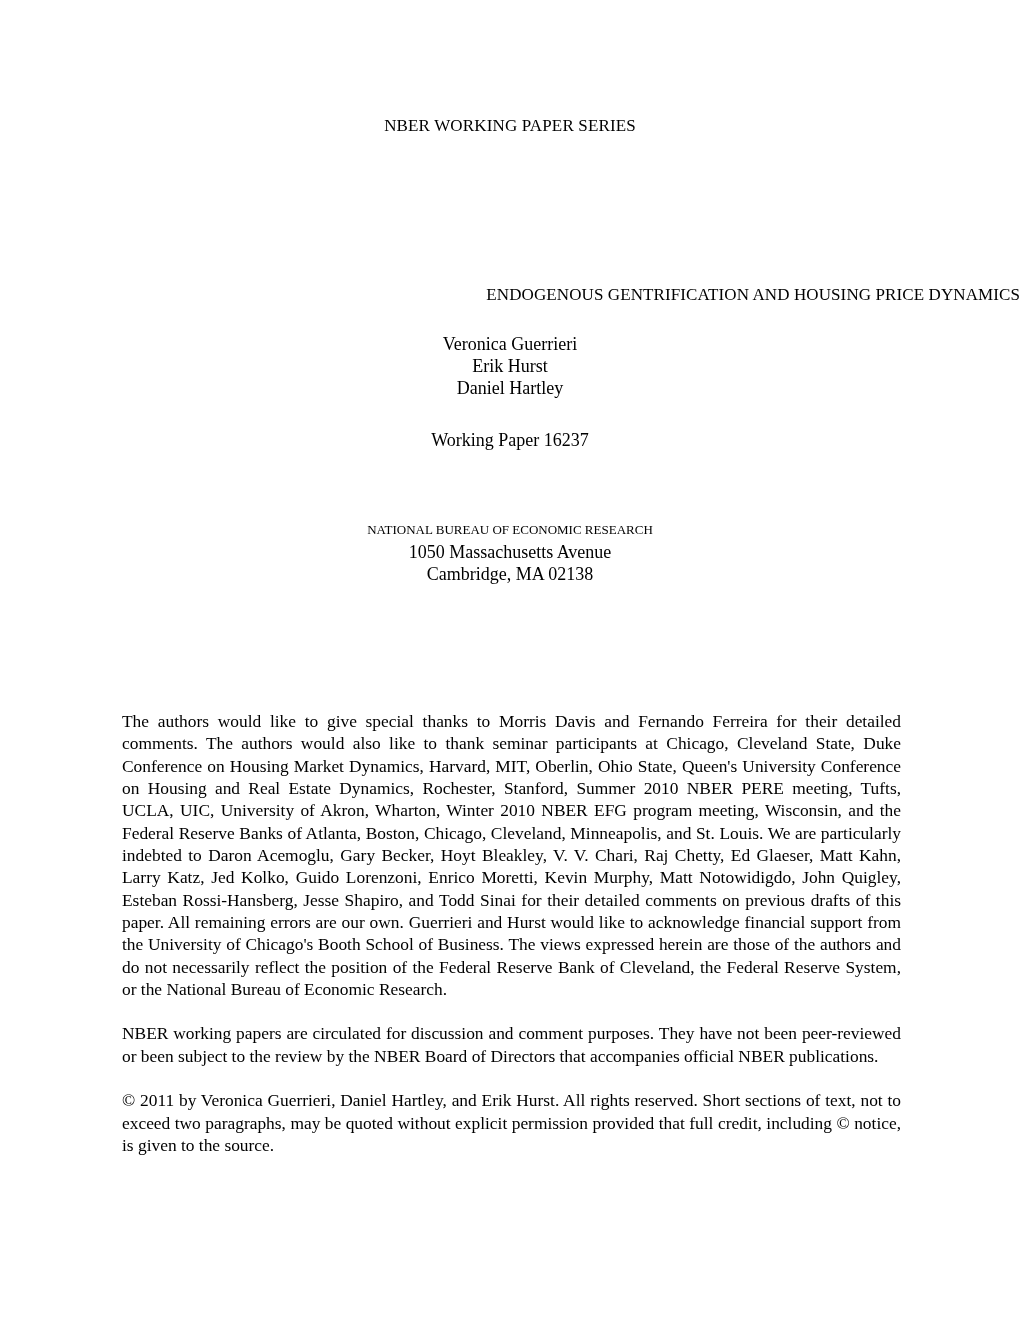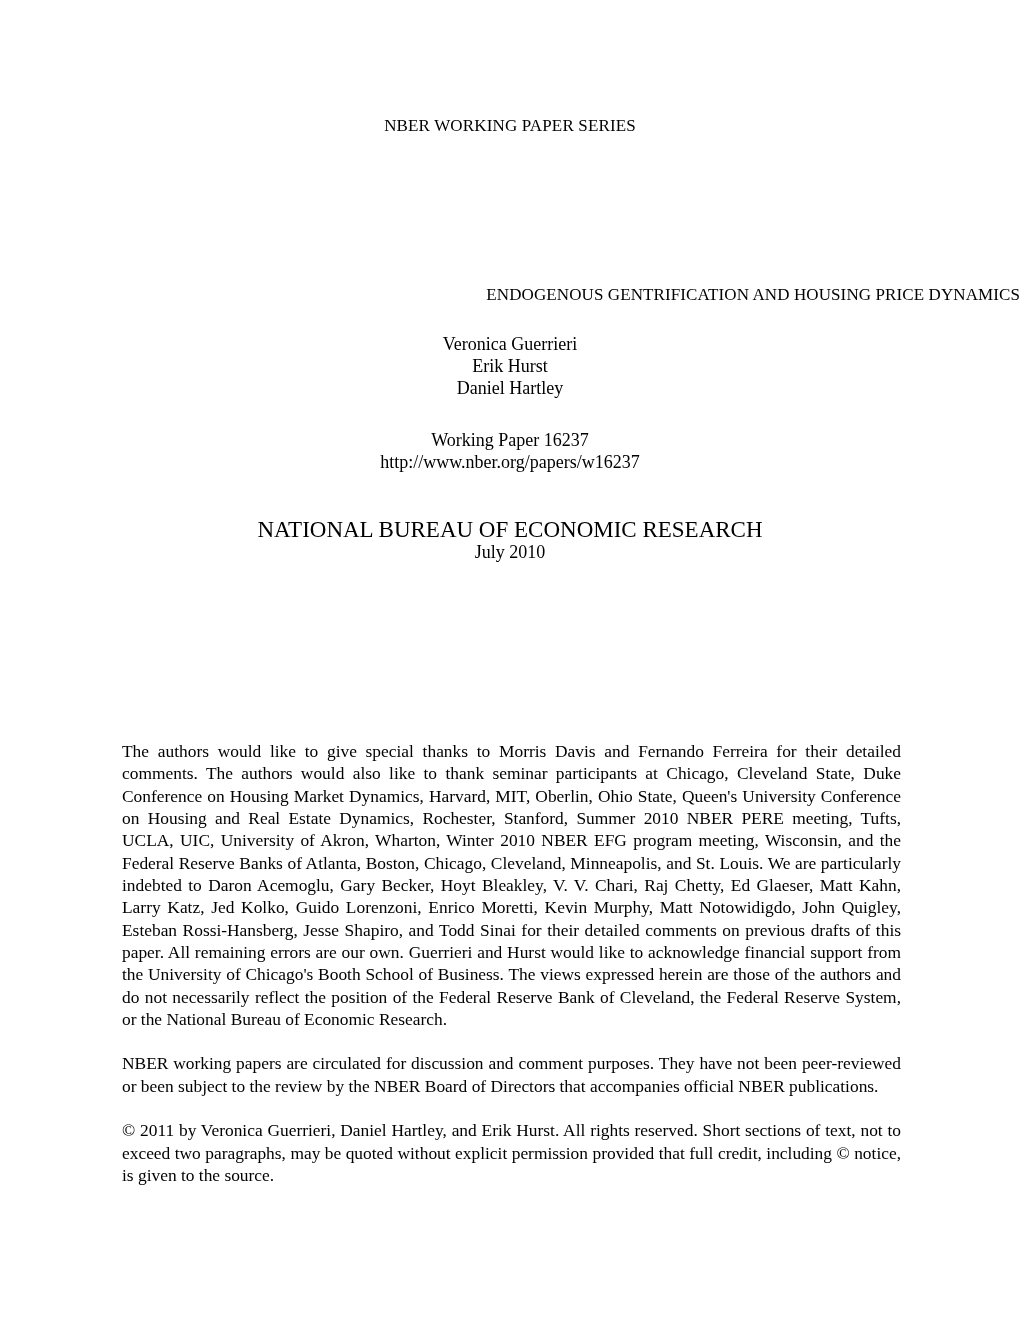--- a/index.html
+++ b/index.html
@@ -70,28 +70,28 @@
 
   .institution-block {
     position: absolute;
     left: 0;
     top: 519px;
     width: 1020px;
     text-align: center;
     font-size: 18px;
     line-height: 22px;
   }
-  .institution-block .inst-name { font-size: 23px; }
+  .institution-block .inst-name { font-size: 13px; }
   .institution-block span { display: block; }
 
   
   .body-text {
     position: absolute;
     left: 122px;
-    top: 740px;
+    top: 710px;
     width: 779px;
     font-size: 17.4px;
     line-height: 22.35px;
     text-align: justify;
     text-justify: inter-word;
   }
   .body-text p {
     margin: 0 0 22px 0;
   }
   .body-text p:last-child { margin-bottom: 0; }
@@ -106,26 +106,26 @@
   <div class="paper-title">ENDOGENOUS GENTRIFICATION AND HOUSING PRICE DYNAMICS</div>
 
   <div class="author-block">
     <span class="author-name">Veronica Guerrieri</span>
     <span class="author-name">Erik Hurst</span>
     <span class="author-name">Daniel Hartley</span>
   </div>
 
   <div class="paper-ref-block">
     <span>Working Paper 16237</span>
-    <span>http://www.nber.org/papers/w16237</span>
   </div>
 
   <div class="institution-block">
     <span class="inst-name">NATIONAL BUREAU OF ECONOMIC RESEARCH</span>
-    <span>July 2010</span>
+    <span>1050 Massachusetts Avenue</span>
+    <span>Cambridge, MA 02138</span>
   </div>
 
   <div class="body-text">
     <p>The authors would like to give special thanks to Morris Davis and Fernando Ferreira for their detailed comments. The authors would also like to thank seminar participants at Chicago, Cleveland State, Duke Conference on Housing Market Dynamics, Harvard, MIT, Oberlin, Ohio State, Queen's University Conference on Housing and Real Estate Dynamics, Rochester, Stanford, Summer 2010 NBER PERE meeting, Tufts, UCLA, UIC, University of Akron, Wharton, Winter 2010 NBER EFG program meeting, Wisconsin, and the Federal Reserve Banks of Atlanta, Boston, Chicago, Cleveland, Minneapolis, and St. Louis. We are particularly indebted to Daron Acemoglu, Gary Becker, Hoyt Bleakley, V. V. Chari, Raj Chetty, Ed Glaeser, Matt Kahn, Larry Katz, Jed Kolko, Guido Lorenzoni, Enrico Moretti, Kevin Murphy, Matt Notowidigdo, John Quigley, Esteban Rossi-Hansberg, Jesse Shapiro, and Todd Sinai for their detailed comments on previous drafts of this paper. All remaining errors are our own. Guerrieri and Hurst would like to acknowledge financial support from the University of Chicago's Booth School of Business. The views expressed herein are those of the authors and do not necessarily reflect the position of the Federal Reserve Bank of Cleveland, the Federal Reserve System, or the National Bureau of Economic Research.</p>
     <p>NBER working papers are circulated for discussion and comment purposes. They have not been peer-reviewed or been subject to the review by the NBER Board of Directors that accompanies official NBER publications.</p>
     <p>© 2011 by Veronica Guerrieri, Daniel Hartley, and Erik Hurst. All rights reserved. Short sections of text, not to exceed two paragraphs, may be quoted without explicit permission provided that full credit, including © notice, is given to the source.</p>
   </div>
 
 </div>
 

